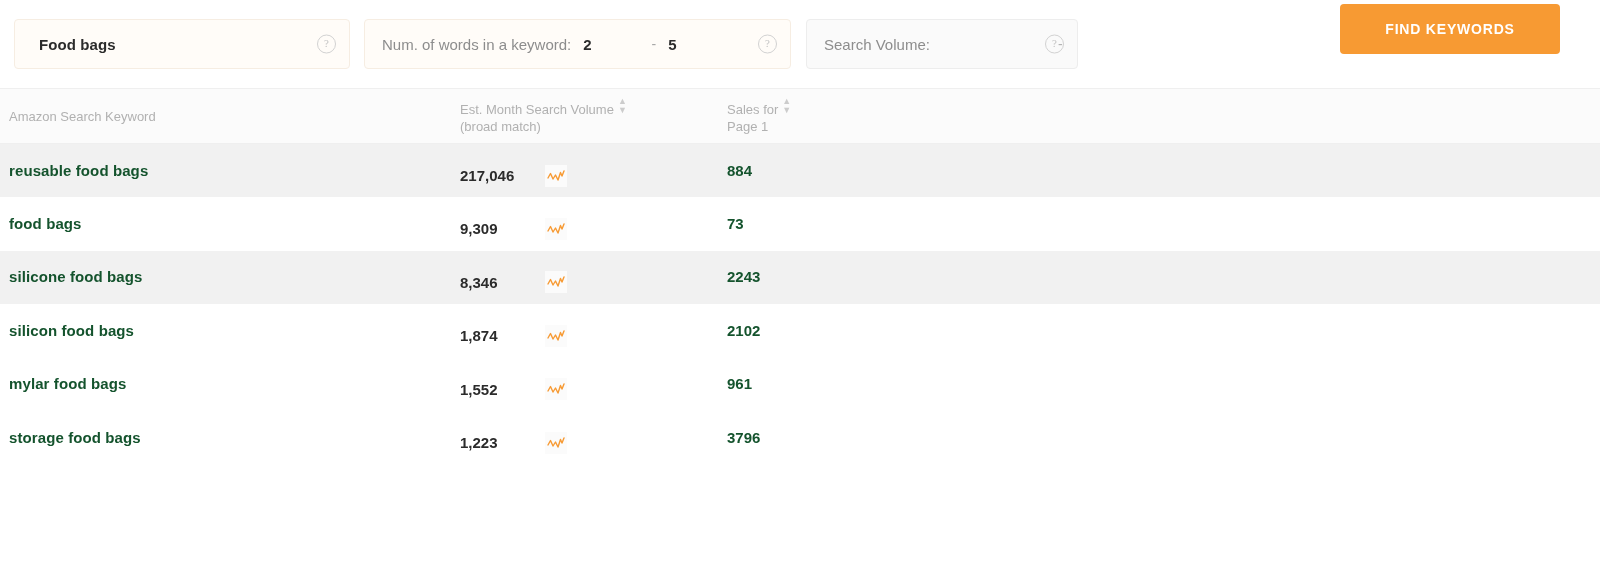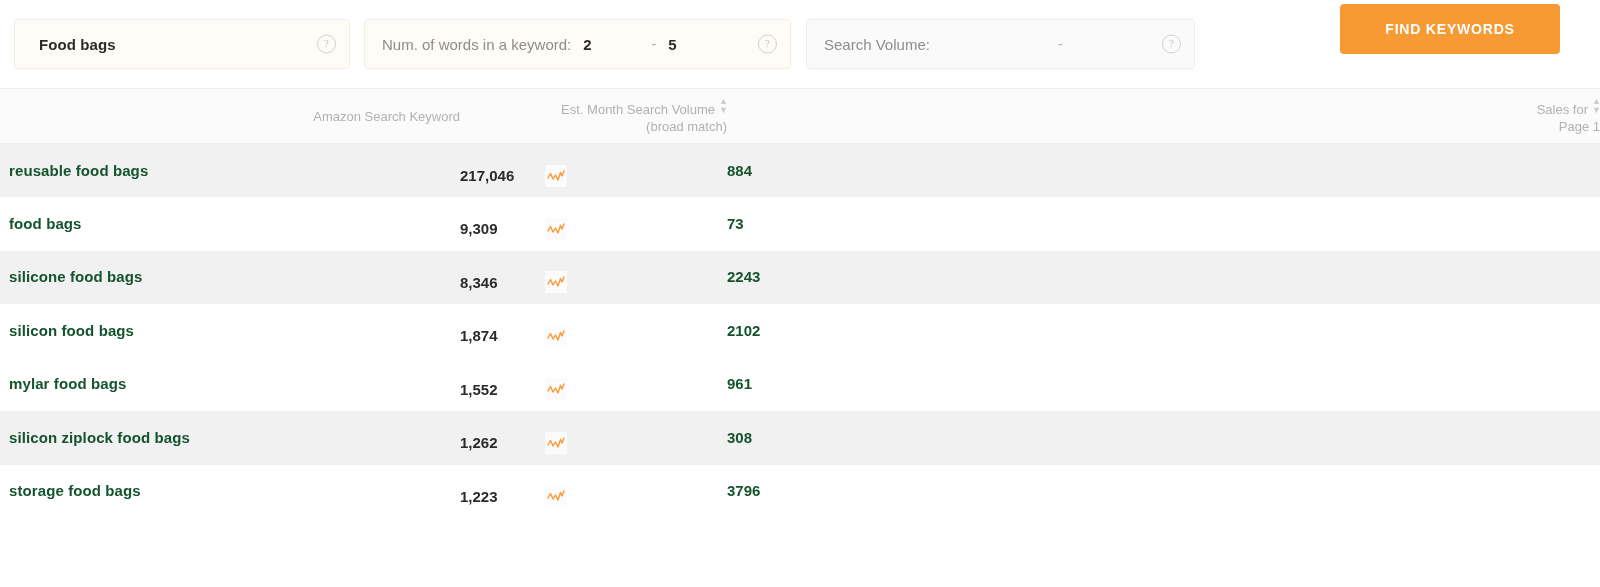--- a/index.html
+++ b/index.html
@@ -36,21 +36,21 @@
     background: #fffcf8;
     border: 1px solid #f6ede2;
   }
   .field.plain {
     background: #fafafa;
     border: 1px solid #ededed;
   }
 
   #field-keyword { left: 14px; width: 336px; }
   #field-numwords { left: 364px; width: 427px; }
-  #field-volume   { left: 806px; width: 389px; }
+  #field-volume   { left: 806px; width: 272px; }
 
   .field-value-strong {
     font-size: 15px;
     color: #2b2b2b;
     font-weight: bold;
     margin-left: 24px;
     letter-spacing: .1px;
   }
   .field-label {
     font-size: 15px;
@@ -120,21 +120,21 @@
     background: #fbfbfb;
     border-top: 1px solid #efefef;
     border-bottom: 1px solid #efefef;
   }
   .kw-table th {
     height: 54px;
     padding: 0;
     font-weight: normal;
     font-size: 13px;
     color: #b1b1b1;
-    text-align: right;
+    text-align: left;
     vertical-align: middle;
     line-height: 17px;
   }
   .th-inner { display: inline-block; }
   .sort-ico {
     display: inline-block;
     width: 8px;
     margin-left: 4px;
     position: relative;
     top: -1px;
@@ -331,38 +331,20 @@
             <polyline points="1,9 3.5,4.5 6,10 8.5,6 11,11 13.5,3.5 15,7 17,2" fill="none" stroke="#f79a33" stroke-width="1.4" stroke-linejoin="round" stroke-linecap="round"></polyline>
           </svg>
         </span>
       </span>
     </td>
     <td>
       <span class="sales-num">961</span>
     </td>
   </tr>
 
-  <tr class="even">
-    <td class="cell-kw">
-      <a href="#" class="kw-link">silicon ziplock food bags</a>
-    </td>
-    <td>
-      <span class="vol-wrap">
-        <span class="vol-num">1,262</span>
-        <span class="trend-icon">
-          <svg width="18" height="14" viewBox="0 0 18 14" aria-hidden="true">
-            <polyline points="1,9 3.5,4.5 6,10 8.5,6 11,11 13.5,3.5 15,7 17,2" fill="none" stroke="#f79a33" stroke-width="1.4" stroke-linejoin="round" stroke-linecap="round"></polyline>
-          </svg>
-        </span>
-      </span>
-    </td>
-    <td>
-      <span class="sales-num">308</span>
-    </td>
-  </tr>
 
   <tr class="odd">
     <td class="cell-kw">
       <a href="#" class="kw-link">storage food bags</a>
     </td>
     <td>
       <span class="vol-wrap">
         <span class="vol-num">1,223</span>
         <span class="trend-icon">
           <svg width="18" height="14" viewBox="0 0 18 14" aria-hidden="true">

